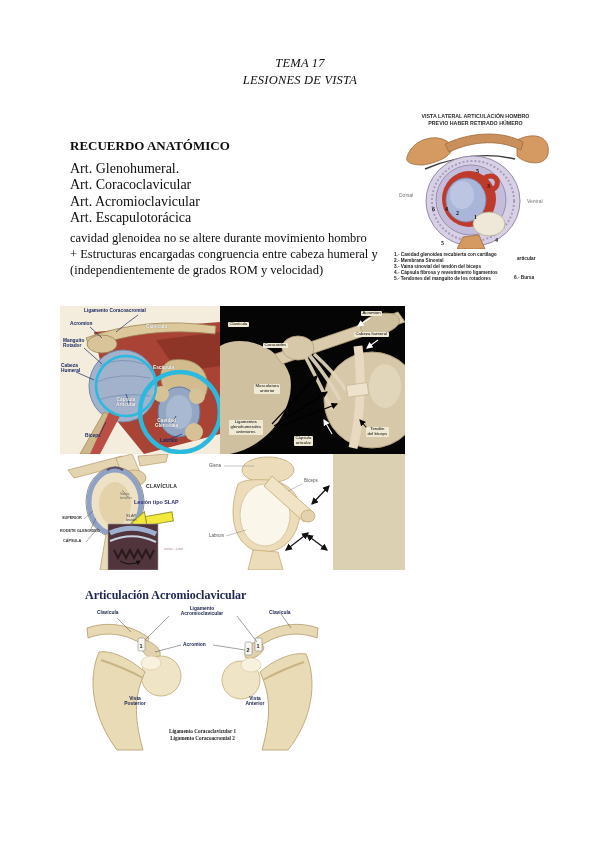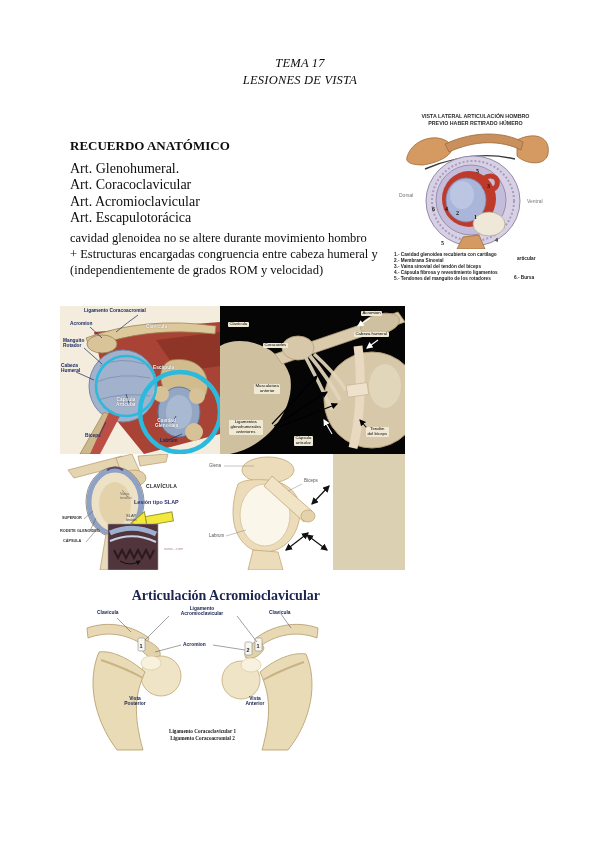--- a/index.html
+++ b/index.html
@@ -21,21 +21,21 @@
   #lateralfig .legend{left:1px;top:139px;width:164px;font-size:4.7px;font-weight:600;color:#1a1a1a;
         line-height:5.9px;font-family:"Liberation Sans",sans-serif;}
   #collage{left:60px;top:306px;width:345px;height:264px;}
   .quad{position:absolute;overflow:hidden;}
   #quadA{left:0;top:0;width:160px;height:148px;}
   #quadB{left:160px;top:0;width:185px;height:148px;}
   #quadC{left:0;top:148px;width:148px;height:116px;}
   #quadD{left:148px;top:148px;width:125px;height:116px;}
   #beige{left:273px;top:148px;width:72px;height:116px;background:#dbd1b2;}
   #acfig{left:85px;top:588px;width:235px;height:176px;}
-  #acfig .fig-title{top:0;left:0;width:100%;text-align:right;font-size:14px;font-weight:bold;color:#1c2450;}
+  #acfig .fig-title{top:0;left:0;width:100%;text-align:left;font-size:12px;font-weight:bold;color:#1c2450;}
   #acfig .legend2{left:0;top:140px;width:100%;text-align:center;font-size:5.2px;font-weight:bold;
         color:#222;line-height:6.6px;}
   .tinygray{color:#777;}
 </style>
 </head>
 <body>
 
 <div id="page">
 
   <div class="abs doc-title">

